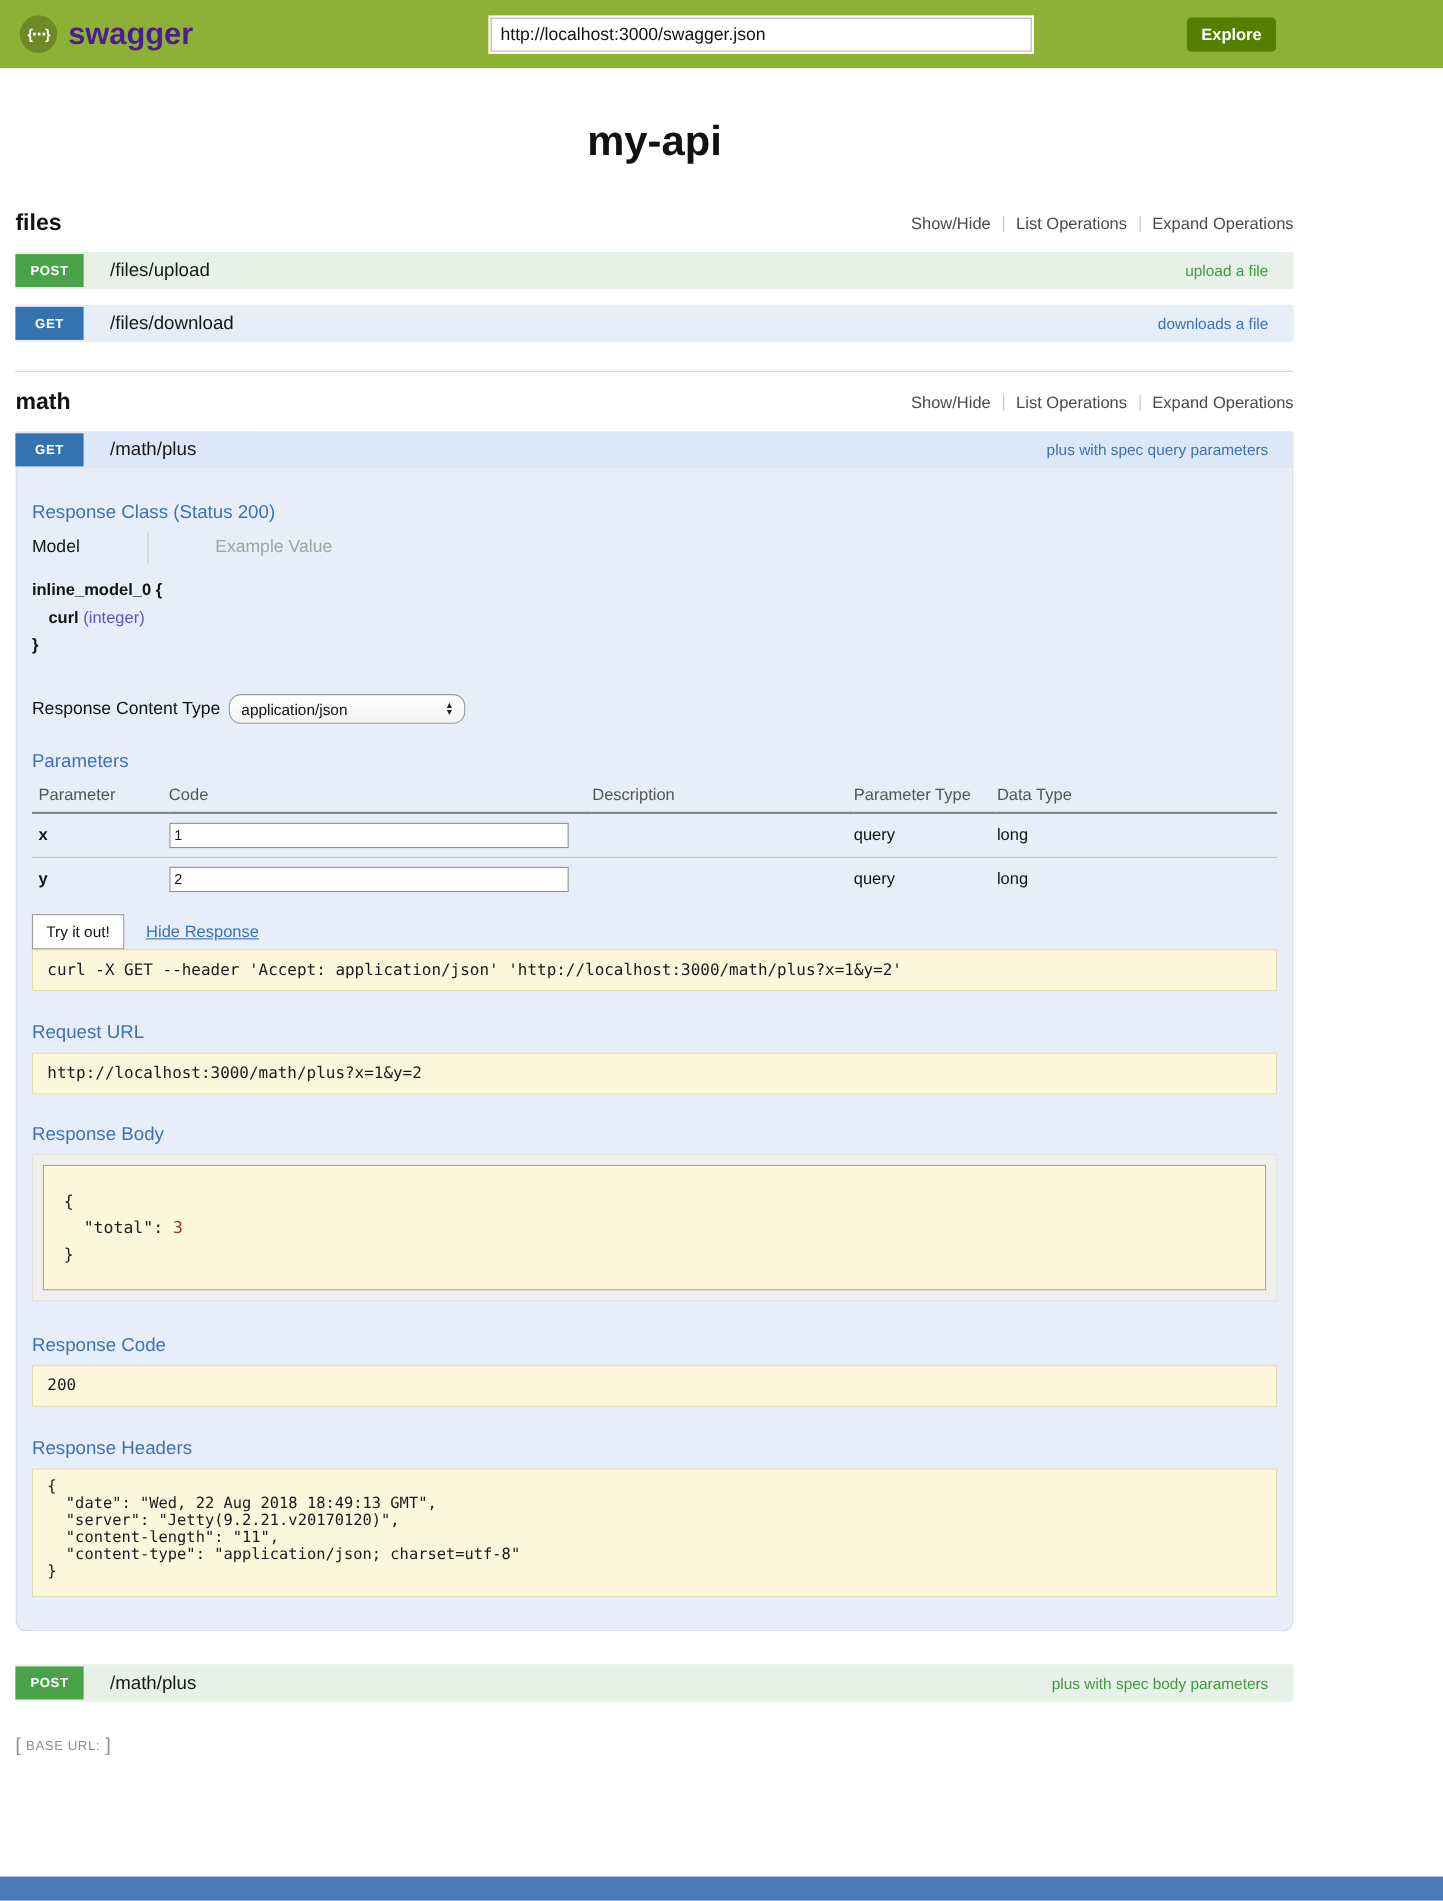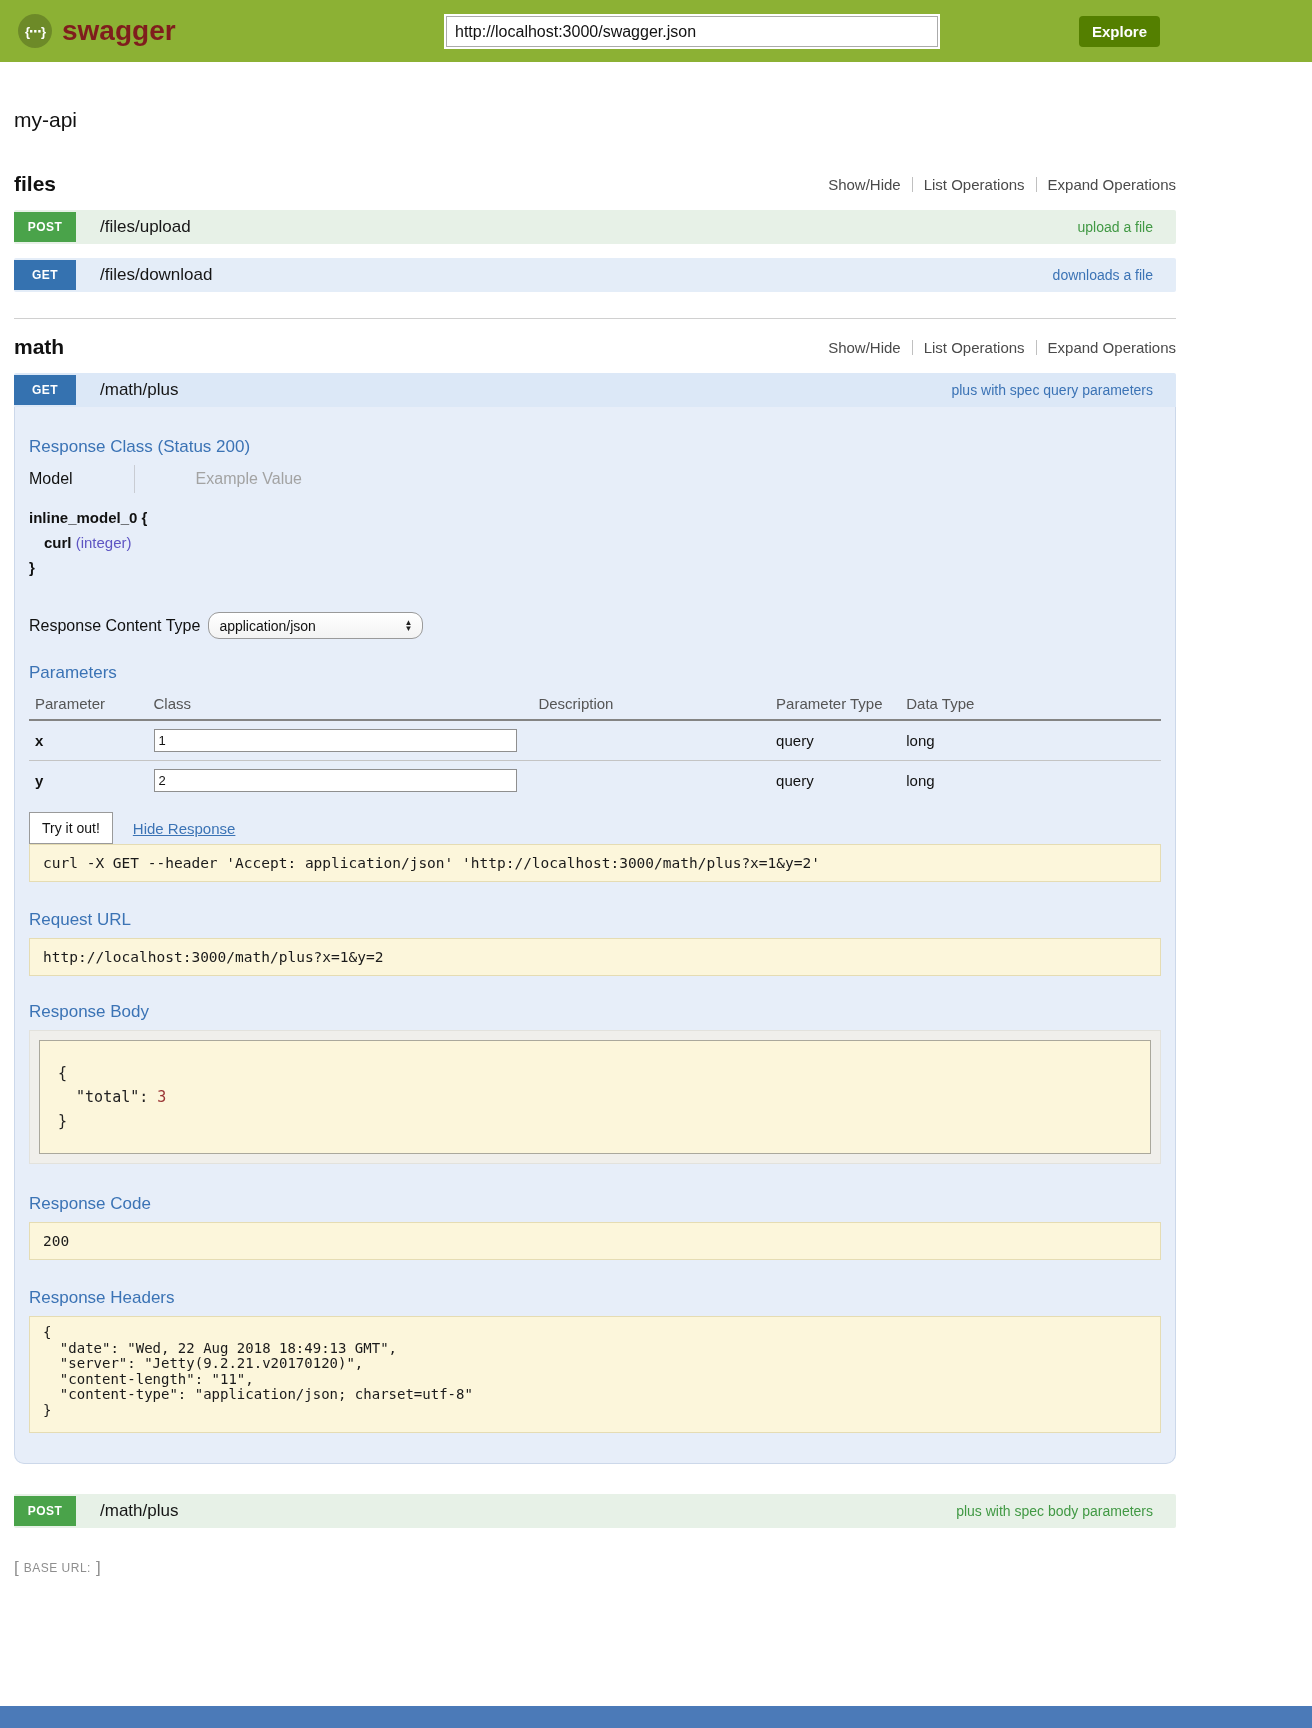--- a/index.html
+++ b/index.html
@@ -29,21 +29,21 @@
     width: 34px; height: 34px;
     border-radius: 50%;
     background: rgba(0,0,0,0.22);
     color: #fff;
     display: flex; align-items: center; justify-content: center;
     font-size: 13px; font-weight: bold;
     letter-spacing: -1px;
   }
   .brand-text {
     margin-left: 10px;
-    color: #7f1d1d;
+    color: #4c1d95;
     font-size: 28px;
     font-weight: bold;
   }
   .url-input {
     position: absolute;
     left: 446px; top: 16px;
     width: 492px; height: 31px;
     border: 1px solid #ababab;
     outline: 2px solid #fff;
     background: #fff;
@@ -64,24 +64,25 @@
     font-size: 15px;
     font-weight: bold;
     font-family: "Liberation Sans", sans-serif;
     cursor: pointer;
   }
 
   
   .container { margin: 0 14px; width: 1162px; }
 
   .api-title {
-    font-size: 21px;
-    font-weight: normal;
+    font-size: 38px;
+    font-weight: bold;
     color: #111;
     margin: 46px 0 0 0;
+    text-align: center;
   }
 
   
   .resource { margin-top: 40px; }
   .resource-divider {
     border: none;
     border-top: 1px solid #d0d0d0;
     margin: 26px 0 0 0;
   }
   .resource-head {
@@ -412,21 +413,21 @@
             </span>
           </div>
         </div>
 
         <h3 class="blue-h" style="margin-top:24px;">Parameters</h3>
 
         <table class="params">
           <thead>
             <tr>
               <th class="c1">Parameter</th>
-              <th class="c2">Class</th>
+              <th class="c2">Code</th>
               <th class="c3">Description</th>
               <th class="c4">Parameter Type</th>
               <th class="c5">Data Type</th>
             </tr>
           </thead>
           <tbody>
             <tr class="rule">
               <td class="c1 pname">x</td>
               <td class="c2"><input class="pvalue" type="text" value="1" style=""></td>
               <td class="c3"></td>

